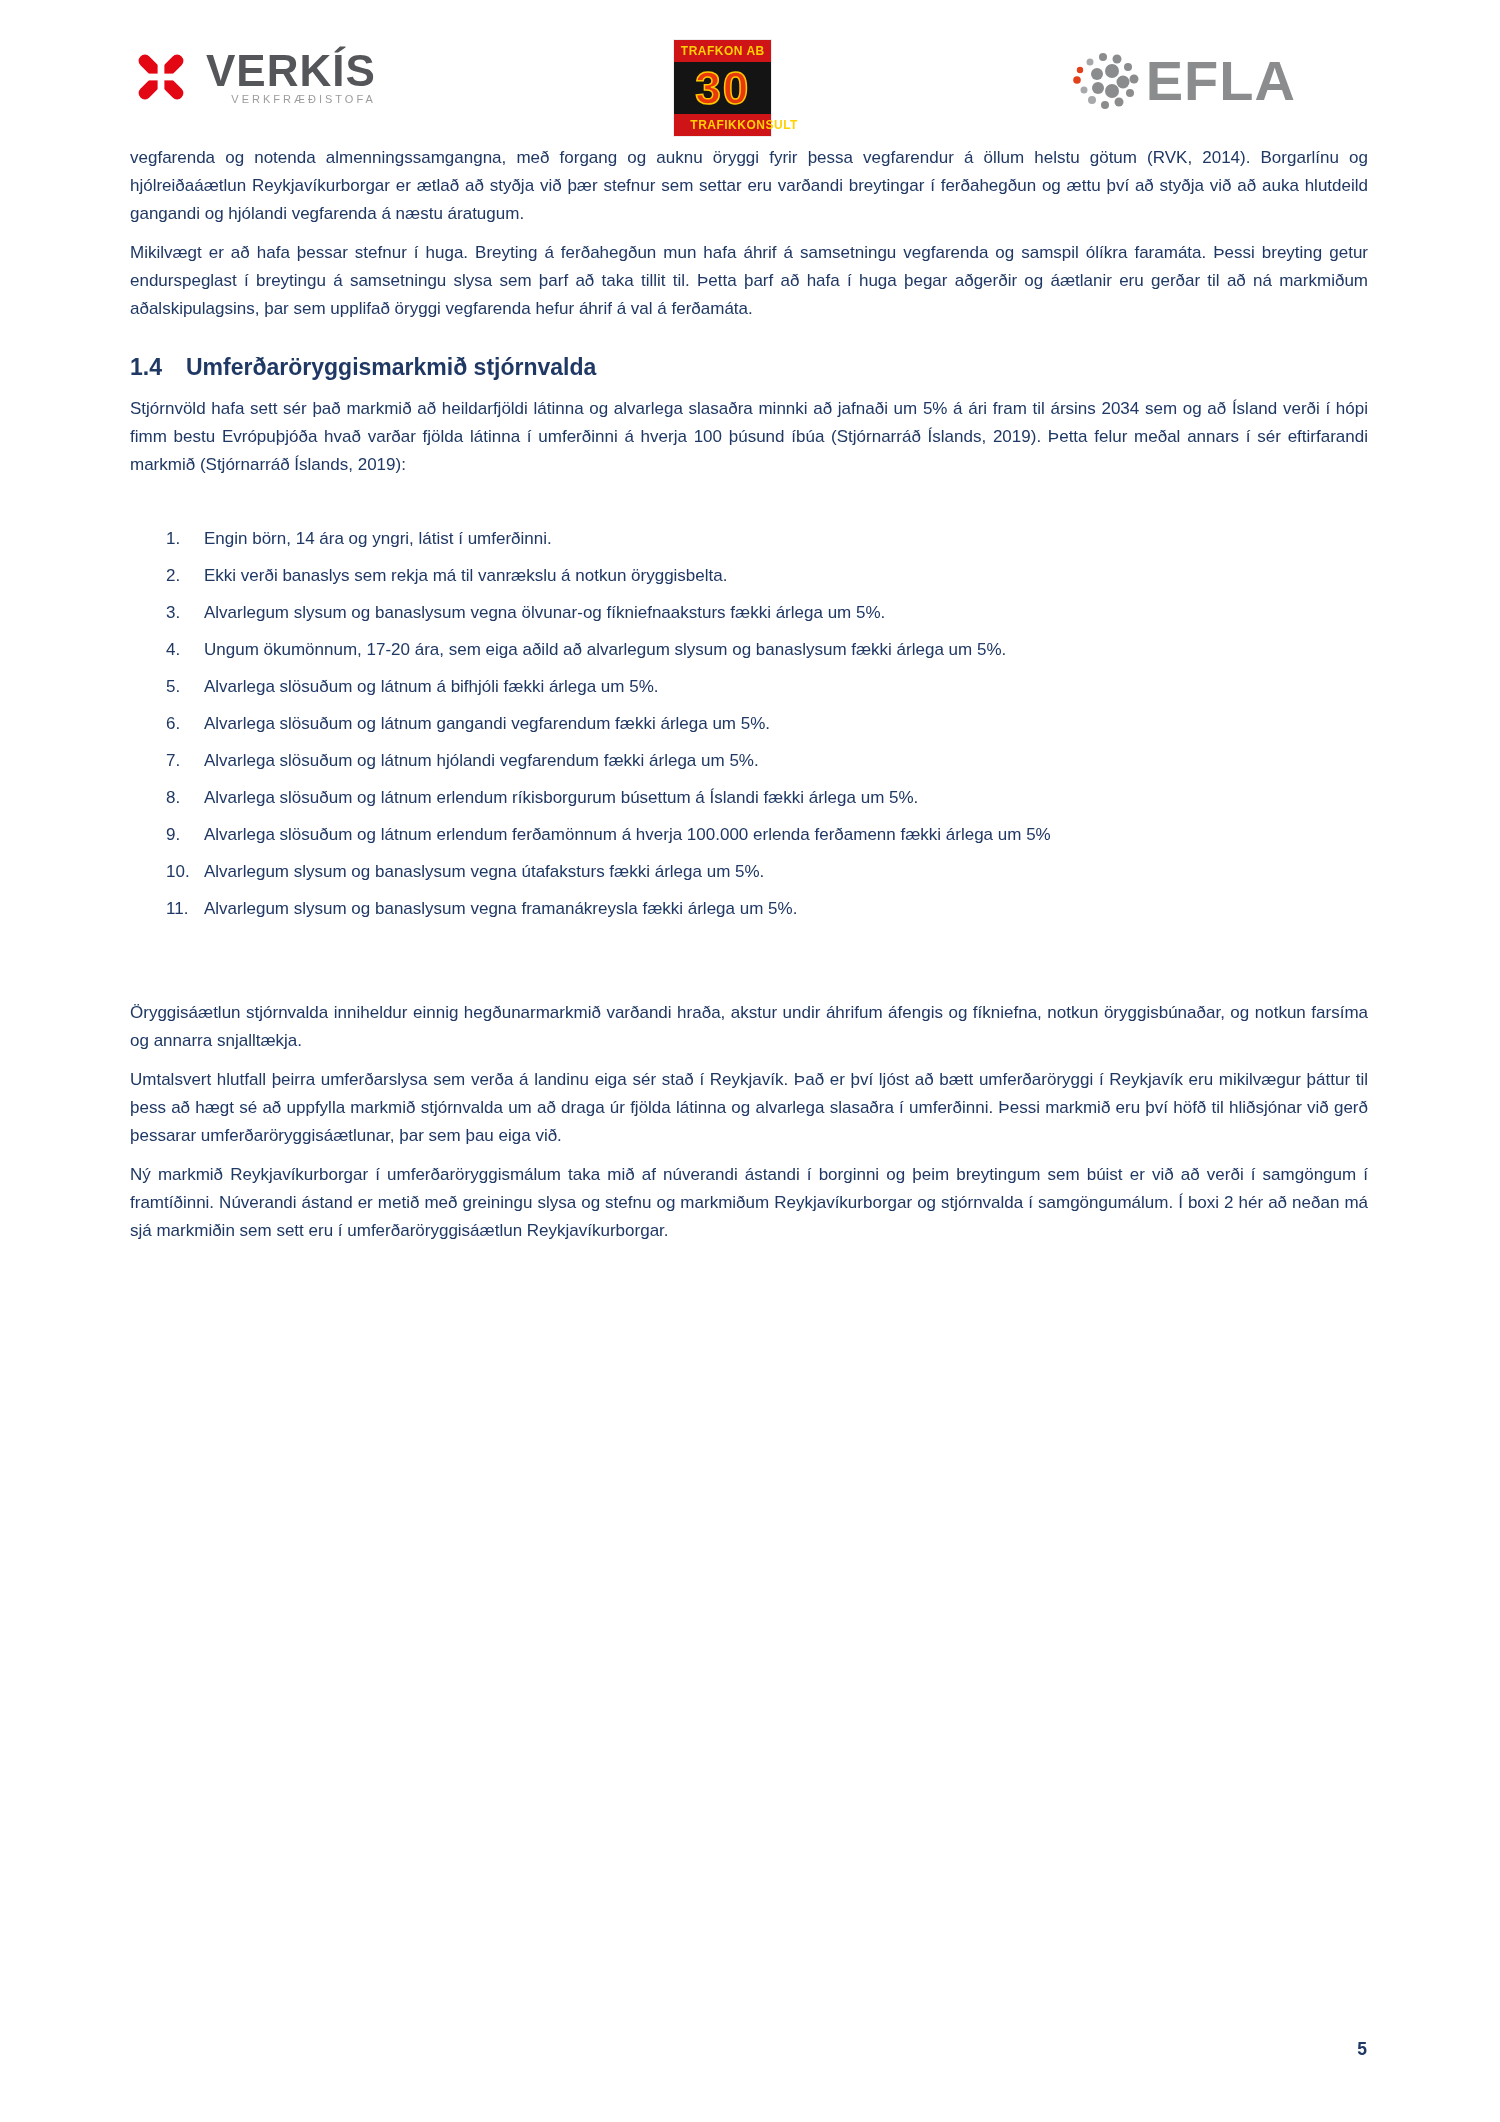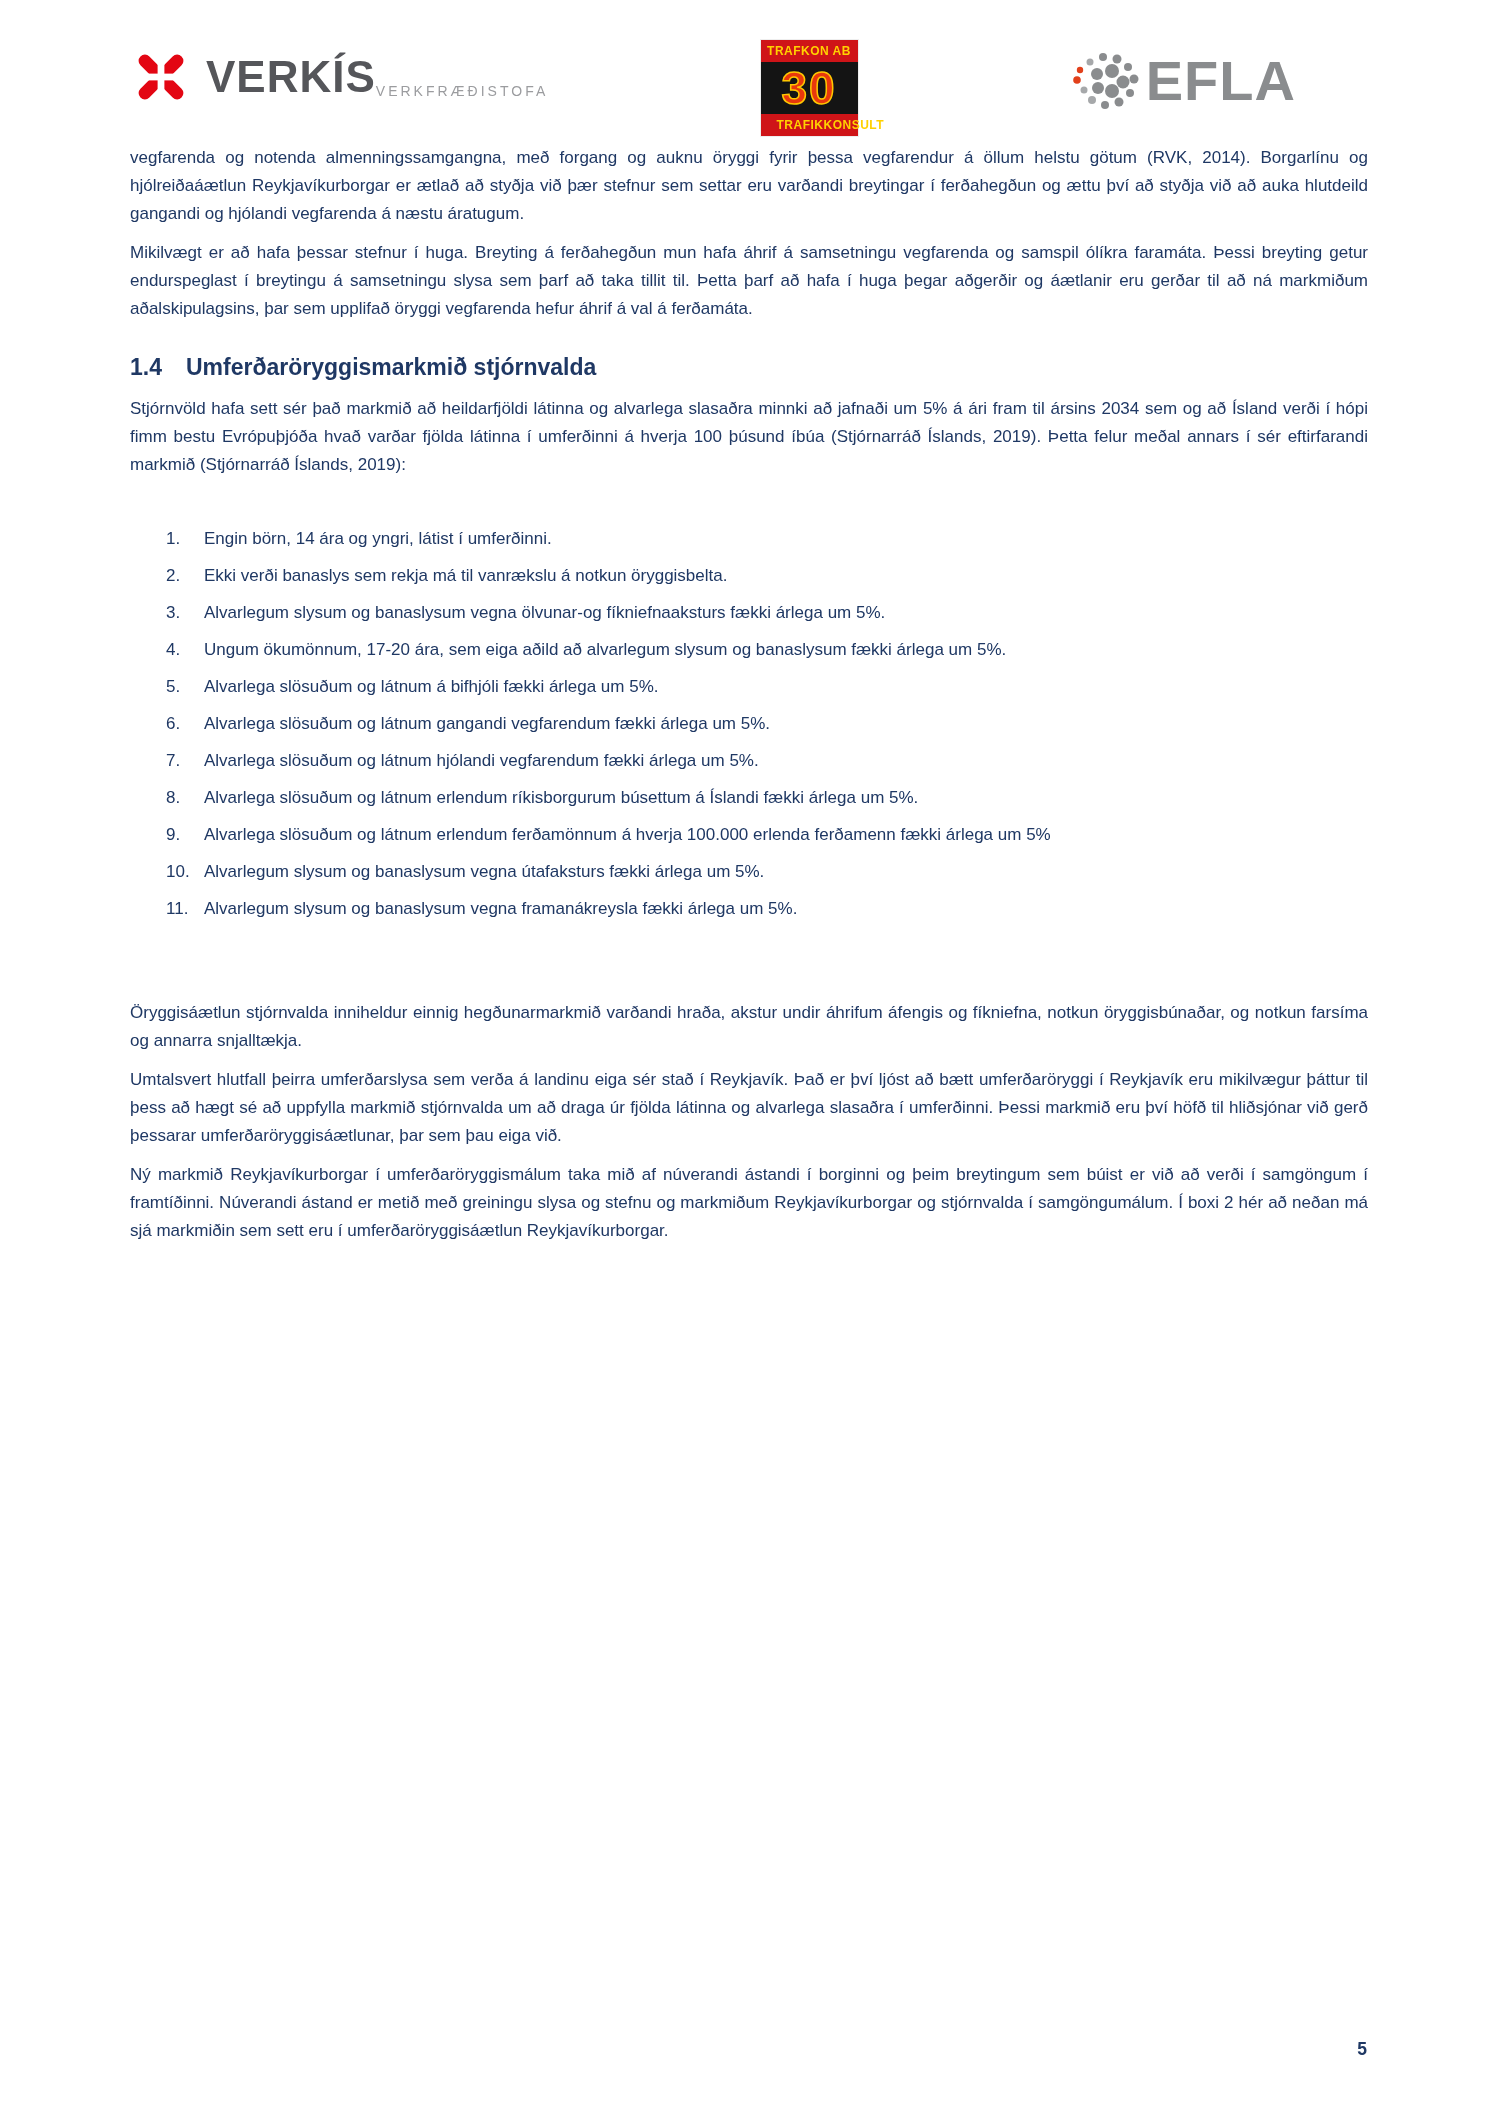--- a/index.html
+++ b/index.html
@@ -8,23 +8,23 @@
     width:1500px; height:2122px; background:#ffffff; position:relative;
     font-family:"Liberation Sans", sans-serif; color:#1f3864;
     padding:36px 132px 0 130px; overflow:hidden;
   }
 
   
   .logo-row { display:flex; justify-content:space-between; align-items:flex-start; height:100px; margin-bottom:8px; }
 
   .verkis { display:flex; align-items:center; gap:14px; margin-top:10px; }
   .verkis svg { width:62px; height:62px; display:block; }
-  .verkis-textcol { display:flex; flex-direction:row; align-items:flex-end; }
+  .verkis-textcol { display:flex; flex-direction:column; align-items:flex-end; }
   .verkis-word { font-size:44px; font-weight:bold; color:#55565a; letter-spacing:1px; line-height:1; }
-  .verkis-sub { font-size:14px; letter-spacing:3px; color:#9b9c9f; margin-top:0; }
+  .verkis-sub { font-size:11px; letter-spacing:3px; color:#9b9c9f; margin-top:0; }
 
   .trafkon { width:97px; text-align:center; margin-top:4px; box-shadow:0 0 0 1px #eee; }
   .trafkon-top { background:#cf1418; color:#ffd100; font-size:12px; font-weight:bold; padding:4px 0; letter-spacing:0.5px; }
   .trafkon-mid { background:#141414; padding:3px 0 3px; }
   .trafkon-num { font-size:46px; font-weight:bold; color:#e8380d; -webkit-text-stroke:1.5px #ffc700; line-height:1; letter-spacing:2px; }
   .trafkon-bottom { background:#cf1418; color:#ffd100; font-size:12px; font-weight:bold; padding:4px 16px; letter-spacing:0.5px; }
 
   .efla { display:flex; align-items:center; gap:2px; margin-top:14px; margin-right:72px; }
   .efla svg { width:74px; height:62px; display:block; }
   .efla-word { font-size:56px; font-weight:bold; color:#8a8c8e; letter-spacing:1px; line-height:1; }

